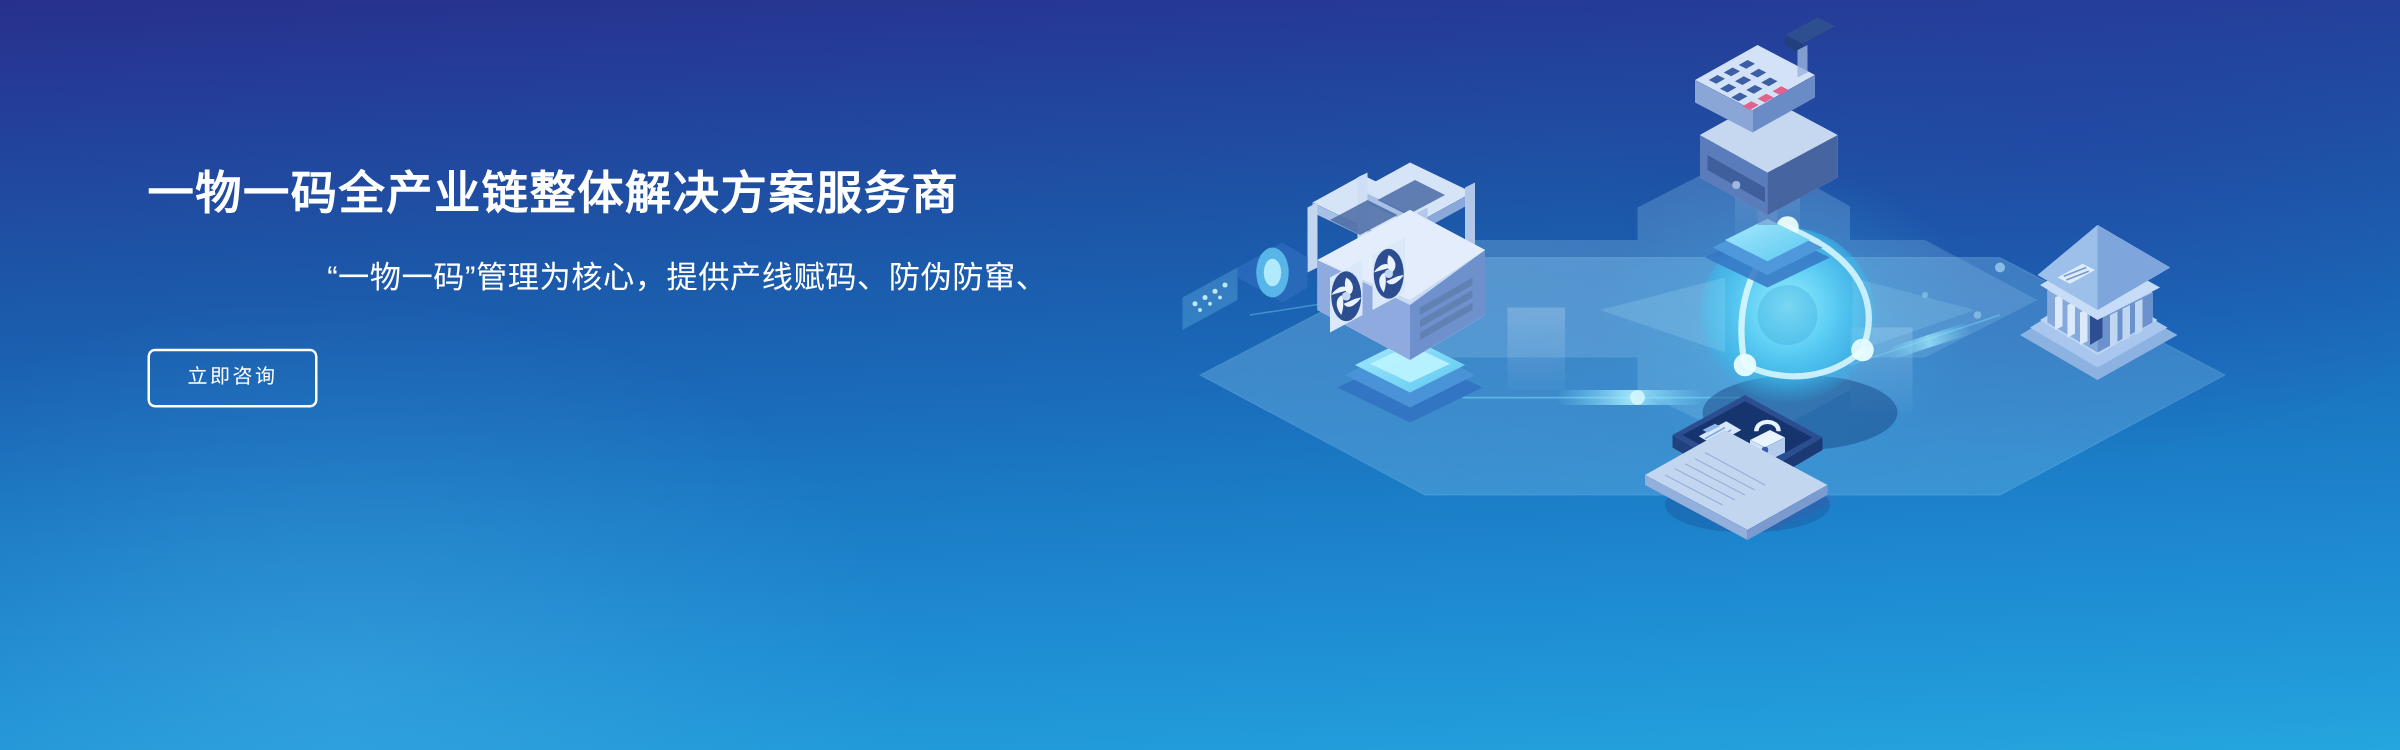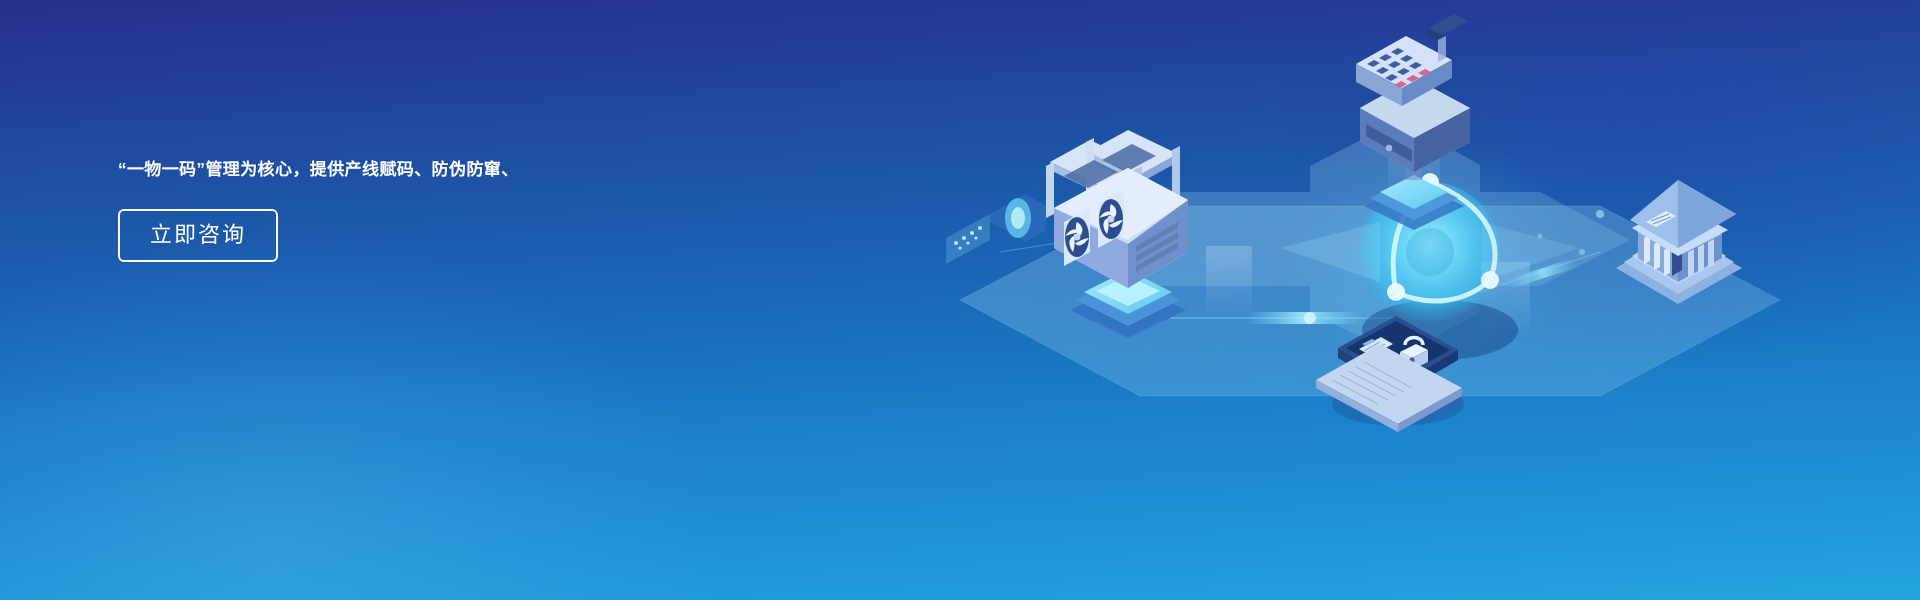--- a/index.html
+++ b/index.html
@@ -63,36 +63,37 @@
     margin: 0;
     font-size: 37px;
     line-height: 1.22;
     font-weight: 700;
     color: #ffffff;
     letter-spacing: 1.2px;
     white-space: nowrap;
   }
   .sub {
     margin: 22px 0 0 0;
-    font-size: 17px;
+    font-size: 25px;
     line-height: 1.85;
     color: #ffffff;
     letter-spacing: 0.4px;
-    font-weight: 700;
+    font-weight: 400;
+    text-align: right;
   }
   .sub-line { display: block; }
 
   .cta {
     display: inline-block;
-    margin-top: 24px;
+    margin-top: 34px;
     padding: 13px 30px 14px 30px;
     border: 2px solid #ffffff;
     border-radius: 6px;
     color: #ffffff;
-    font-size: 22px;
+    font-size: 16px;
     letter-spacing: 2px;
     background: transparent;
     cursor: pointer;
     font-family: inherit;
     line-height: 1;
   }
 
   
   .art {
     position: absolute;
@@ -411,20 +412,21 @@
 
       <g opacity="0.8">
         <circle cx="760" cy="214" r="4" fill="#bff0ff" opacity="0.7"></circle>
         <circle cx="742" cy="252" r="3" fill="#bff0ff" opacity="0.5"></circle>
         <circle cx="700" cy="236" r="2.4" fill="#bff0ff" opacity="0.45"></circle>
       </g>
     </svg>
   </div>
 
   <div class="copy">
+    <h1 class="headline">一物一码全产业链整体解决方案服务商</h1>
 
     <p class="sub">
       <span class="sub-line">“一物一码”管理为核心，提供产线赋码、防伪防窜、</span>
     </p>
 
     <button class="cta">立即咨询</button>
   </div>
 
 </div>
 

